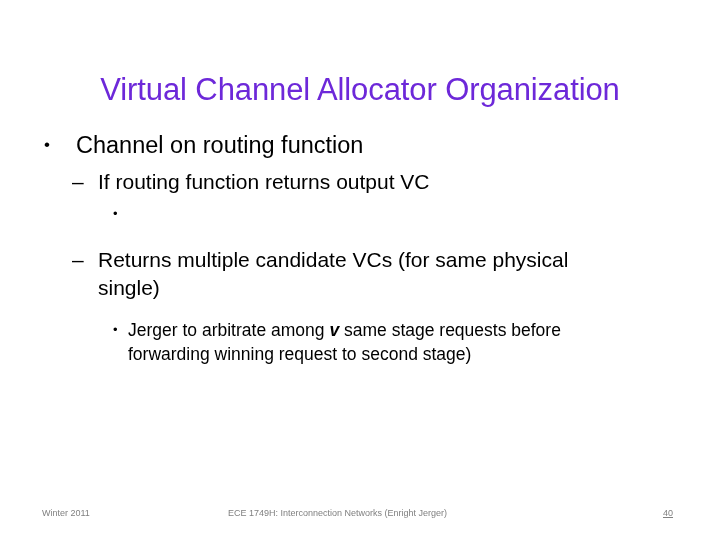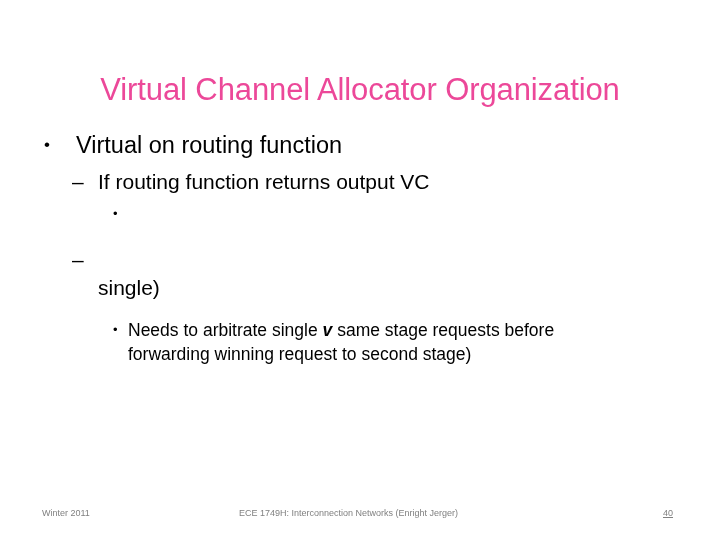--- a/index.html
+++ b/index.html
@@ -26,21 +26,21 @@
   .slide-title {
     position: absolute;
     left: 36px;
     top: 50px;
     width: 648px;
     text-align: center;
     font-size: 31px;
     line-height: 38px;
     font-weight: 400;
     letter-spacing: -0.1px;
-    color: #ec4899;
+    color: #6d28d9;
     white-space: nowrap;
   }
 
   
   .body-block {
     position: absolute;
     left: 40px;
     top: 130px;
     width: 650px;
   }
@@ -120,21 +120,21 @@
     padding-left: 43px;
   }
   .footer-left {
     position: absolute;
     left: 42px;
     top: 0;
     white-space: nowrap;
   }
   .footer-center {
     position: absolute;
-    left: 239px;
+    left: 228px;
     top: 0;
     white-space: nowrap;
   }
   .footer-right {
     position: absolute;
     left: 663px;
     top: 0;
     white-space: nowrap;
     text-decoration: underline;
   }
@@ -143,51 +143,51 @@
 <body>
 
 <div class="slide">
 
   <h1 class="slide-title">Virtual Channel Allocator Organization</h1>
 
   <div class="body-block">
 
     <div class="bullet-row lvl1">
       <span class="marker">•</span>
-      <span class="btext">Virtual on routing function</span>
+      <span class="btext">Channel on routing function</span>
     </div>
 
     <div class="bullet-row lvl2">
       <span class="marker">–</span>
       <span class="btext">If routing function returns output VC</span>
     </div>
 
     <div class="bullet-row lvl3">
       <span class="marker">•</span>
       <span class="btext">
         <br>
       </span>
     </div>
 
     <div class="gap-large"></div>
 
     <div class="bullet-row lvl2">
       <span class="marker">–</span>
       <span class="btext">
-        <br>
+        <span>Returns multiple candidate VCs (for same physical</span><br>
         <span>single)</span>
       </span>
     </div>
 
     <div class="gap-mid"></div>
 
     <div class="bullet-row lvl3">
       <span class="marker">•</span>
       <span class="btext">
-        <span>Needs to arbitrate single</span>
+        <span>Jerger to arbitrate among</span>
         <em class="var">v</em>
         <span>same stage requests before</span><br>
         <span>forwarding winning request to second stage)</span>
       </span>
     </div>
 
   </div>
 
   <div class="footer">
     <span class="footer-left">Winter 2011</span>

